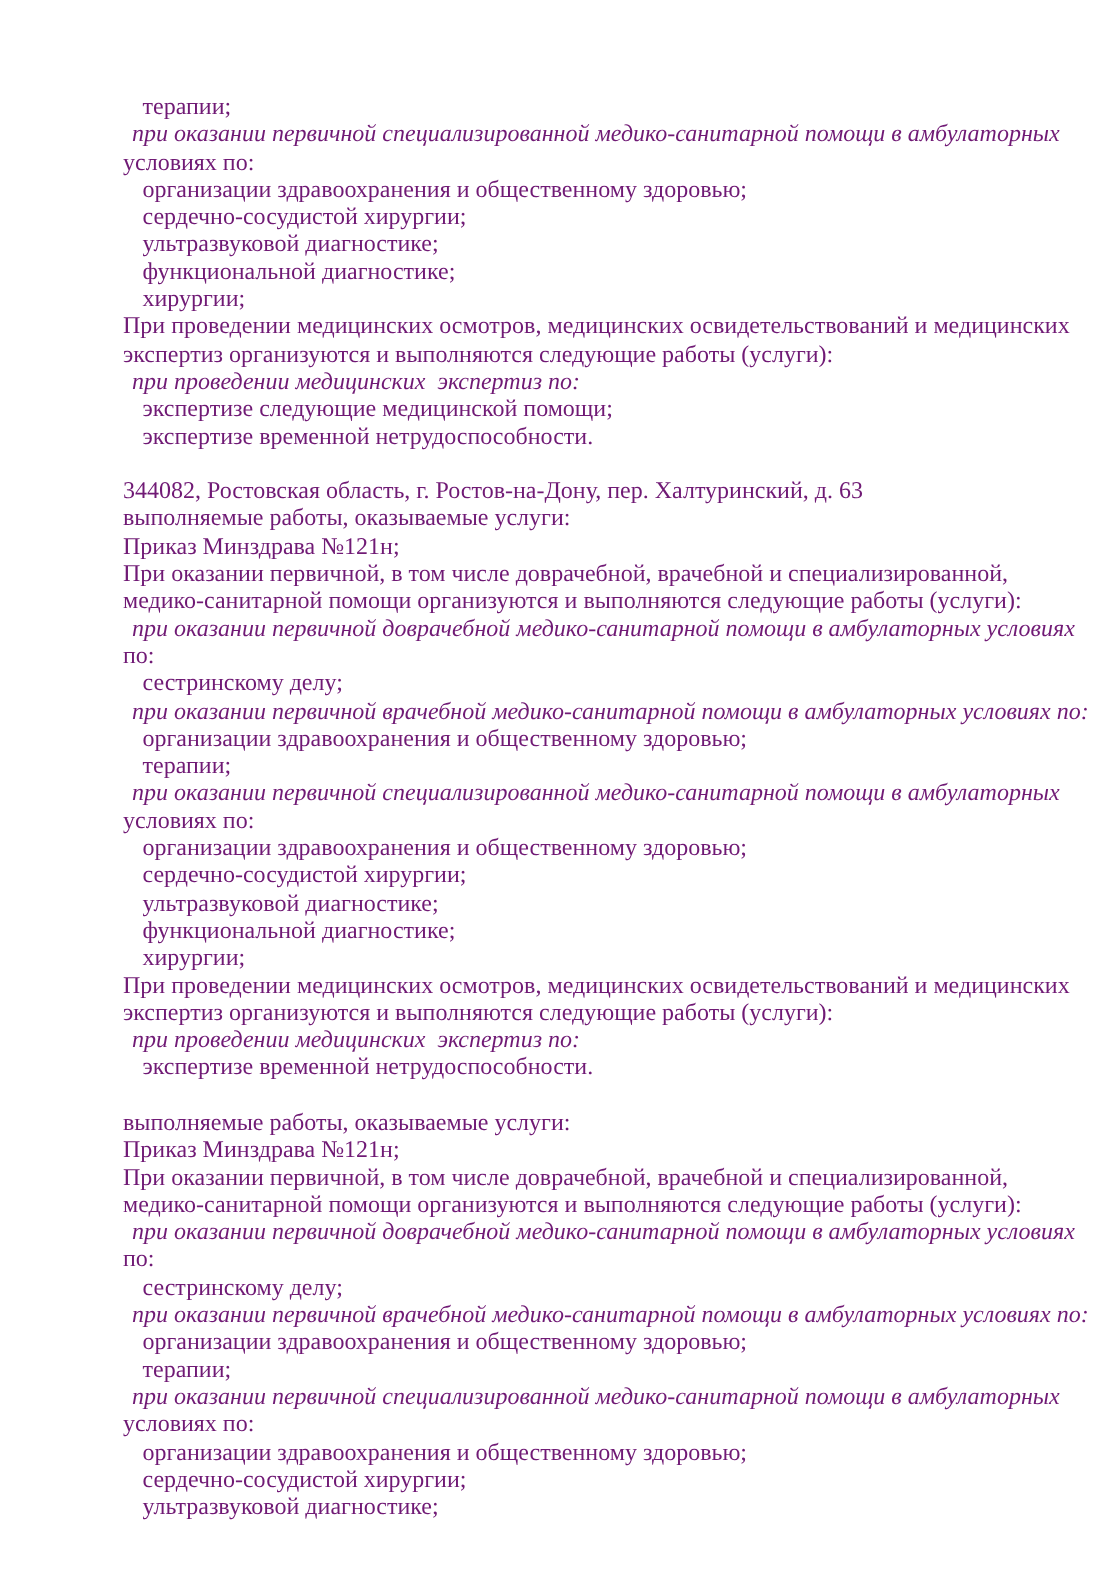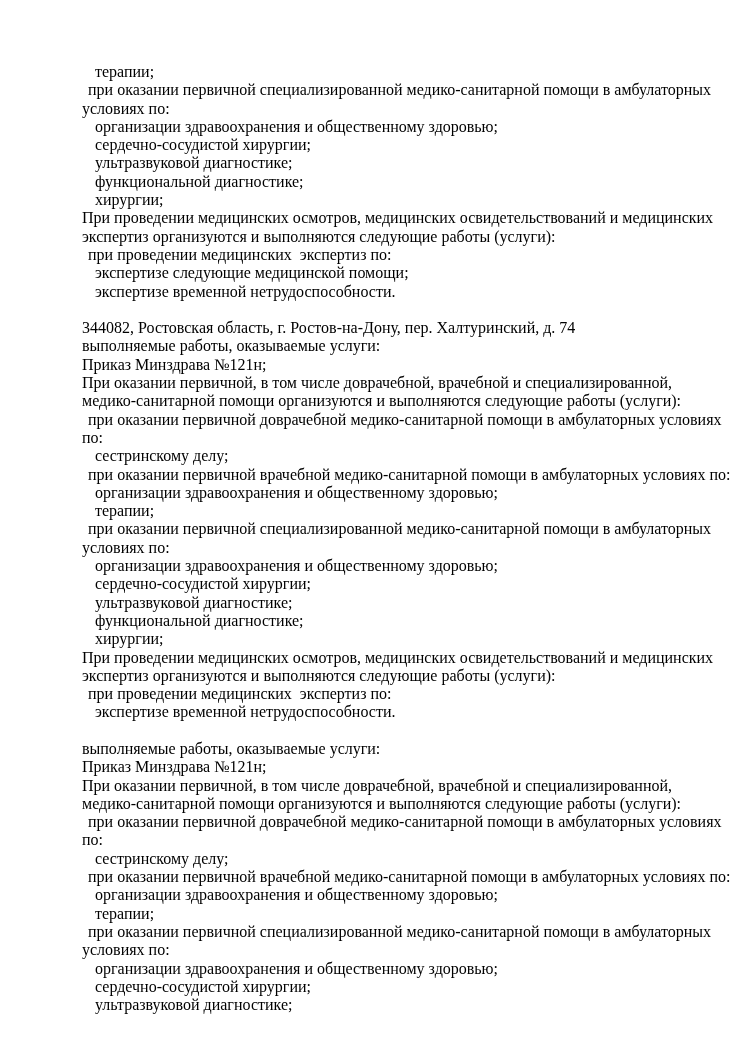--- a/index.html
+++ b/index.html
@@ -10,36 +10,36 @@
     overflow: hidden;
     background: #ffffff;
   }
   .page {
     position: relative;
     width: 653px;
     height: 1062px;
     background: #ffffff;
     font-family: "Liberation Serif", "DejaVu Serif", serif;
     font-size: 16px;
-    color: #000000;
+    color: #701a75;
   }
   .textblock {
     position: absolute;
     top: 63px;
     left: 82px;
     right: 46px;
   }
   .line {
     line-height: 18.3px;
     min-height: 18.3px;
     white-space: pre;           
     letter-spacing: 0px;
   }
   .indent-0 { padding-left: 0; }
-  .indent-1 { padding-left: 6px; }
+  .indent-1 { padding-left: 6px; font-style: italic; }
   .indent-2 { padding-left: 13px; }
 </style>
 </head>
 <body>
 
 <div class="page">
   <div class="textblock" id="doc-text">
       <div class="line indent-2">терапии;</div>
       <div class="line indent-1">при оказании первичной специализированной медико-санитарной помощи в амбулаторных</div>
       <div class="line indent-0">условиях по:</div>
@@ -47,21 +47,21 @@
       <div class="line indent-2">сердечно-сосудистой хирургии;</div>
       <div class="line indent-2">ультразвуковой диагностике;</div>
       <div class="line indent-2">функциональной диагностике;</div>
       <div class="line indent-2">хирургии;</div>
       <div class="line indent-0">При проведении медицинских осмотров, медицинских освидетельствований и медицинских</div>
       <div class="line indent-0">экспертиз организуются и выполняются следующие работы (услуги):</div>
       <div class="line indent-1">при проведении медицинских  экспертиз по:</div>
       <div class="line indent-2">экспертизе следующие медицинской помощи;</div>
       <div class="line indent-2">экспертизе временной нетрудоспособности.</div>
       <div class="line indent-0"></div>
-      <div class="line indent-0">344082, Ростовская область, г. Ростов-на-Дону, пер. Халтуринский, д. 74</div>
+      <div class="line indent-0">344082, Ростовская область, г. Ростов-на-Дону, пер. Халтуринский, д. 63</div>
       <div class="line indent-0">выполняемые работы, оказываемые услуги:</div>
       <div class="line indent-0">Приказ Минздрава №121н;</div>
       <div class="line indent-0">При оказании первичной, в том числе доврачебной, врачебной и специализированной,</div>
       <div class="line indent-0">медико-санитарной помощи организуются и выполняются следующие работы (услуги):</div>
       <div class="line indent-1">при оказании первичной доврачебной медико-санитарной помощи в амбулаторных условиях</div>
       <div class="line indent-0">по:</div>
       <div class="line indent-2">сестринскому делу;</div>
       <div class="line indent-1">при оказании первичной врачебной медико-санитарной помощи в амбулаторных условиях по:</div>
       <div class="line indent-2">организации здравоохранения и общественному здоровью;</div>
       <div class="line indent-2">терапии;</div>

